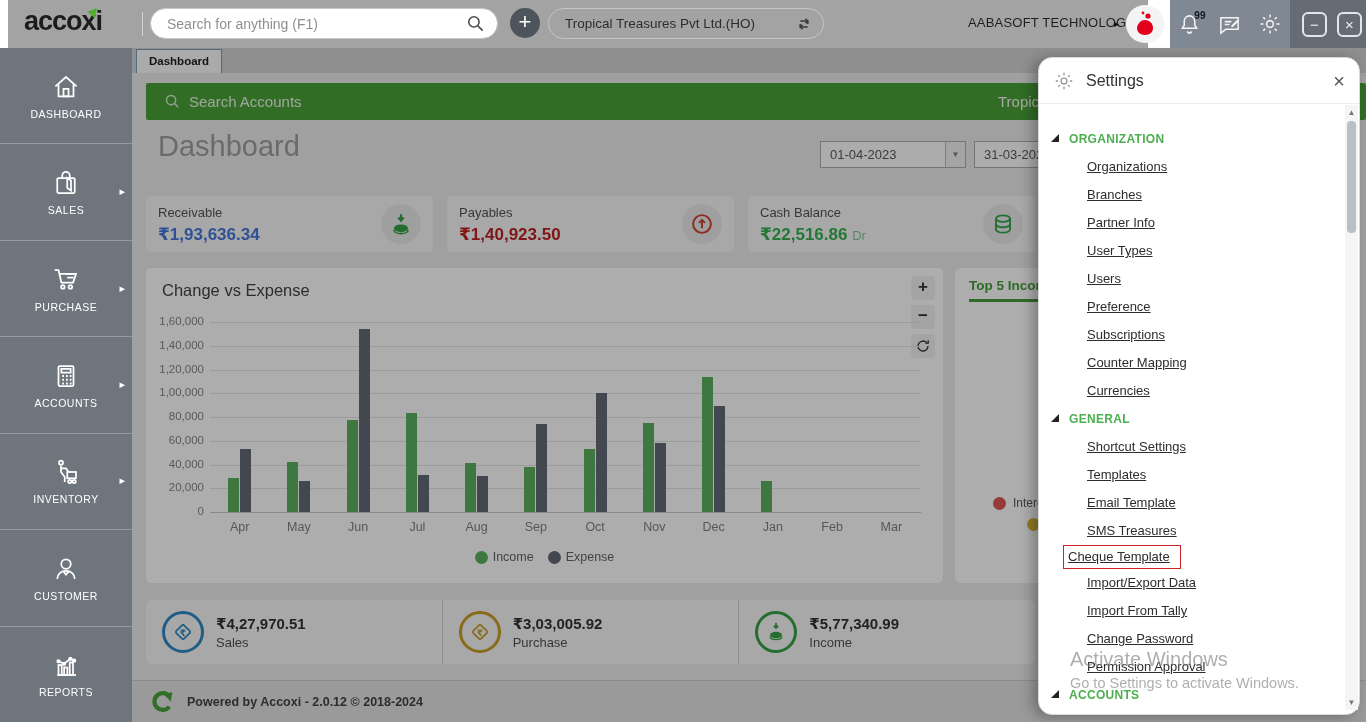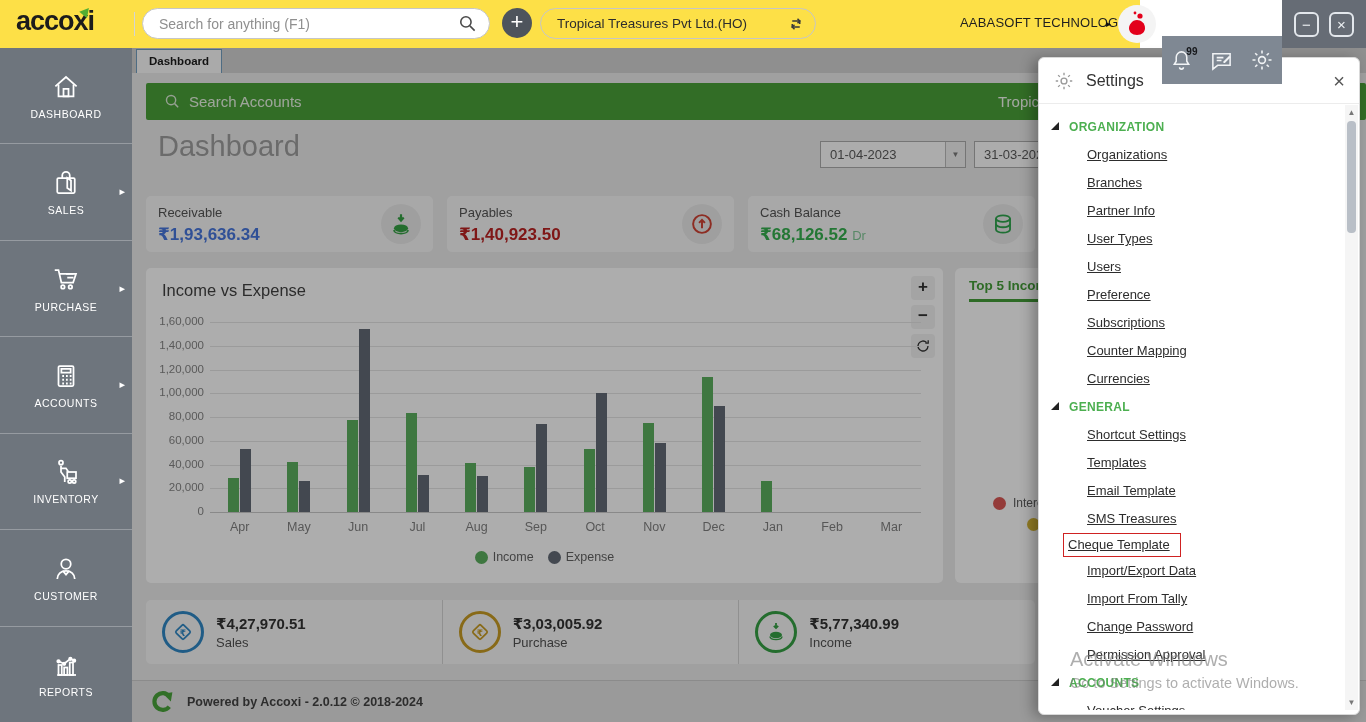--- a/index.html
+++ b/index.html
@@ -1,32 +1,32 @@
 <!DOCTYPE html>
 <html><head>
 <meta charset="utf-8">
 <style>
   * { margin:0; padding:0; box-sizing:border-box; }
   html,body { width:1366px; height:722px; overflow:hidden; }
   body { font-family:"Liberation Sans","DejaVu Sans",sans-serif; background:#fff; position:relative; }
 
   
-  .topbar { position:absolute; left:0; top:0; width:1140px; height:48px; background:#fde047; z-index:100; }
+  .topbar { position:absolute; left:8px; top:0; width:1140px; height:48px; background:#a3a3a3; z-index:100; }
   .logo { position:absolute; left:16px; top:6px; font-size:27px; font-weight:800; color:#1c1c1c; letter-spacing:-1px; }
   .logo .wedge { display:inline-block; width:0; height:0; border-left:5px solid transparent; border-right:5px solid transparent; border-bottom:9px solid #52ae32; transform:rotate(40deg); position:relative; top:-14px; left:-7px; margin-right:-10px; }
   .logo-divider { position:absolute; left:134px; top:12px; width:1px; height:24px; background:#d4d4d4; }
   .search-pill { position:absolute; left:142px; top:8px; width:348px; height:31px; border:1px solid #c6c6c6; border-radius:16px; background:#fff; display:flex; align-items:center; padding:0 12px 0 16px; }
   .search-pill input { border:none; outline:none; flex:1; font-size:14px; color:#444; background:transparent; font-family:inherit; }
   .search-pill input::placeholder { color:#8f8f8f; }
   .plus-btn { position:absolute; left:502px; top:8px; width:30px; height:30px; border-radius:50%; background:#4e545c; color:#fff; font-size:22px; line-height:27px; text-align:center; font-weight:400; }
   .company-pill { position:absolute; left:540px; top:8px; width:276px; height:31px; border:1px solid #c6c6c6; border-radius:16px; display:flex; align-items:center; justify-content:space-between; padding:0 10px 0 16px; font-size:13.5px; color:#2d2d2d; }
   .account { position:absolute; left:960px; top:15px; font-size:13px; color:#1f1f1f; letter-spacing:.2px; }
   .account-caret { position:absolute; left:1106px; top:18px; font-size:10px; color:#111; }
   .aaba-logo { position:absolute; left:1118px; top:5px; width:38px; height:38px; border-radius:50%; background:#f4f4f4; }
-  .notif-block { position:absolute; left:1162px; top:0; width:120px; height:48px; background:#7f8893; display:flex; align-items:center; justify-content:space-around;margin-top:36px; }
+  .notif-block { position:absolute; left:1162px; top:0; width:120px; height:48px; background:#7f8893; display:flex; align-items:center; justify-content:space-around; }
   .win-block { position:absolute; left:1282px; top:0; width:84px; height:48px; background:#666c75; display:flex; align-items:center; justify-content:center; gap:10px; }
   .win-btn { width:25px; height:25px; border:2px solid #e3e7ec; border-radius:6px; color:#eef1f4; font-size:15px; line-height:21px; text-align:center; }
   .badge99 { position:absolute; margin-left:16px; margin-top:-26px; font-size:10px; color:#16181b; font-weight:700; }
 
   
   .sidebar { position:absolute; left:0; top:48px; width:132px; height:674px; background:#6e757d; z-index:100; display:flex; flex-direction:column; }
   .side-item { flex:1; display:flex; flex-direction:column; align-items:center; justify-content:center; gap:6px; border-bottom:1px solid rgba(255,255,255,.28); position:relative; cursor:pointer; }
   .side-item:last-child { border-bottom:none; }
   .side-item .lbl { color:#fff; font-size:10.5px; letter-spacing:.5px; }
   .side-item .arr { position:absolute; right:7px; top:50%; margin-top:-7px; color:#fff; font-size:11px; }
@@ -80,25 +80,25 @@
   .tot-value { font-size:15px; font-weight:700; color:#2c2c2c; }
   .tot-label { font-size:13px; color:#4c4c4c; margin-top:2px; }
 
   .footer { position:absolute; left:0; top:632px; right:0; height:42px; background:#e2e2e2; border-top:1px solid #cccccc; display:flex; align-items:center; padding-left:18px; gap:12px; }
   .footer-text { font-size:12.5px; font-weight:700; color:#3d3d3d; }
 
   
   .dim { position:absolute; left:132px; top:48px; width:1234px; height:674px; background:rgba(14,14,14,.34); z-index:40; pointer-events:none; }
 
   
-  .settings { position:absolute; left:1038px; top:57px; width:322px; height:658px; background:#fff; z-index:60; border-radius:6px; box-shadow:-5px 2px 14px rgba(0,0,0,.30); border:1px solid #d9d9d9; }
+  .settings { position:absolute; left:1038px; top:57px; width:322px; height:658px; background:#fff; z-index:60; border-radius:14px; box-shadow:-5px 2px 14px rgba(0,0,0,.30); border:1px solid #d9d9d9; }
   .set-head { height:46px; display:flex; align-items:center; padding:0 14px; gap:11px; border-bottom:1px solid #ececec; }
   .set-title { font-size:16px; color:#333; flex:1; }
   .set-close { font-size:20px; color:#555; line-height:20px; }
-  .set-list { position:absolute; left:0; top:47px; right:14px; bottom:4px; padding-top:8px; overflow:hidden; }
+  .set-list { position:absolute; left:0; top:47px; right:14px; bottom:4px; padding-top:20px; overflow:hidden; }
   .sec-header { height:28px; display:flex; align-items:center; padding-left:12px; gap:10px; font-size:12px; font-weight:700; color:#4caf50; letter-spacing:.3px; }
   .tri { width:0; height:0; border-left:8px solid transparent; border-bottom:8px solid #222; transform:translateY(-1px); }
   .sec-item { height:28px; line-height:28px; padding-left:48px; font-size:13px; color:#2d2d2d; cursor:pointer;text-decoration:underline; }
   .sec-item.hl { display:inline-block; height:24px; line-height:22px; margin-left:24px; padding:0 10px 0 4px; border:1px solid #cf2222; }
   .set-scroll { position:absolute; right:1px; top:47px; bottom:4px; width:13px; background:#f5f5f5; }
   .set-scroll .sarr { position:absolute; left:0; width:13px; text-align:center; font-size:8px; color:#777; }
   .set-scroll .thumb { position:absolute; left:2px; top:16px; width:9px; height:112px; background:#b9bfc7; border-radius:4px; }
 
   .watermark { position:absolute; left:1070px; top:648px; z-index:90; color:rgba(125,125,125,.62); pointer-events:none; }
   .wm1 { font-size:20px; }
@@ -297,32 +297,32 @@
     <div class="c-value" style="color:#b91c1c">₹1,40,923.50</div>
     <div class="c-icon">
       <svg width="26" height="26" viewBox="0 0 24 24" fill="none" stroke="#cf3d2e" stroke-width="1.8">
           <circle cx="12" cy="12" r="8.2"></circle>
           <path d="M12 16V8.5M9.3 11l2.7-2.8 2.7 2.8"></path>
         </svg>
     </div>
   </div>
   <div class="card" style="left:616px">
     <div class="c-label">Cash Balance</div>
-    <div class="c-value" style="color:#2fae4a"><span>₹68,126.52</span> <span class="dr">Dr</span></div>
+    <div class="c-value" style="color:#2fae4a"><span>₹22,516.86</span> <span class="dr">Dr</span></div>
     <div class="c-icon">
       <svg width="26" height="26" viewBox="0 0 24 24" fill="none" stroke="#28a348" stroke-width="1.7">
           <ellipse cx="12" cy="7" rx="6.5" ry="3"></ellipse>
           <path d="M5.5 7v5c0 1.7 2.9 3 6.5 3s6.5-1.3 6.5-3V7"></path>
           <path d="M5.5 12v5c0 1.7 2.9 3 6.5 3s6.5-1.3 6.5-3v-5"></path>
         </svg>
     </div>
   </div>
 
   <div class="chart-panel">
-    <div class="chart-title">Income vs Expense</div>
+    <div class="chart-title">Change vs Expense</div>
     <div class="chart-ctrls">
       <div class="cbtn">+</div>
       <div class="cbtn">−</div>
       <div class="cbtn">
         <svg width="16" height="16" viewBox="0 0 24 24" style="margin:4px auto" fill="none" stroke="#2d2d2d" stroke-width="2">
             <path d="M19.5 12a7.5 7.5 0 1 1-2.2-5.3"></path>
             <path d="M19.8 3.5v4.3h-4.3" stroke-width="2"></path>
           </svg>
       </div>
     </div>

